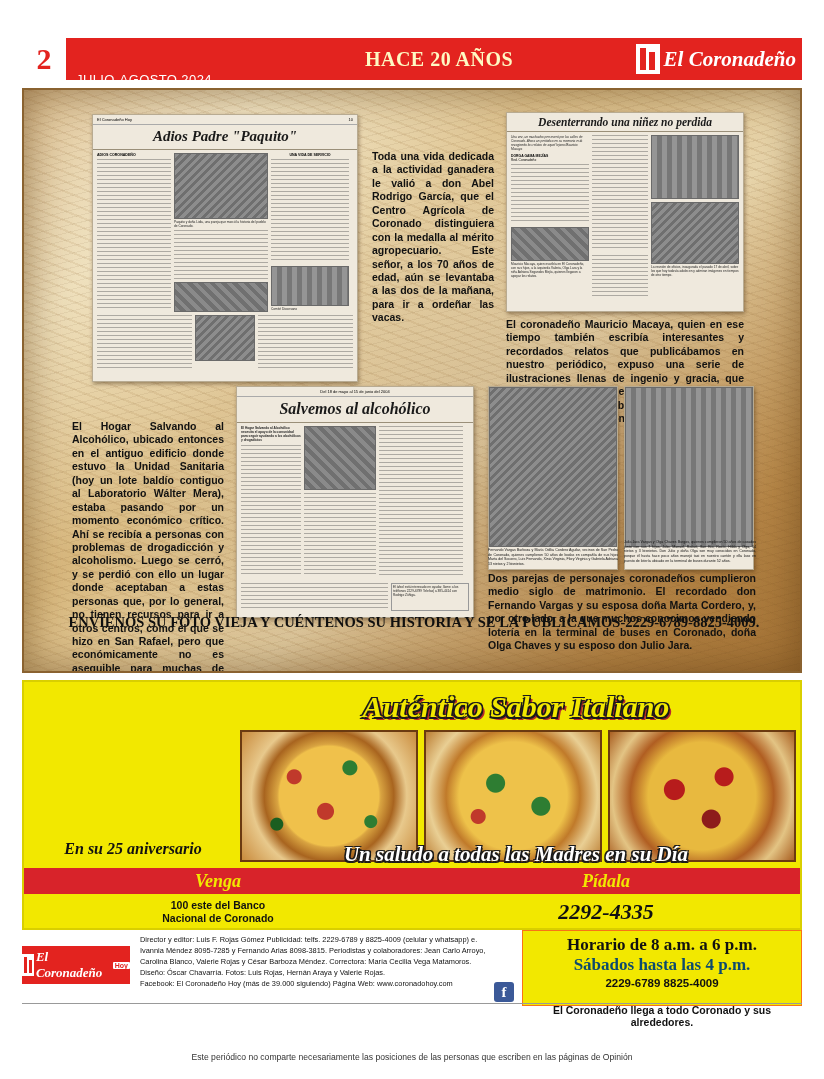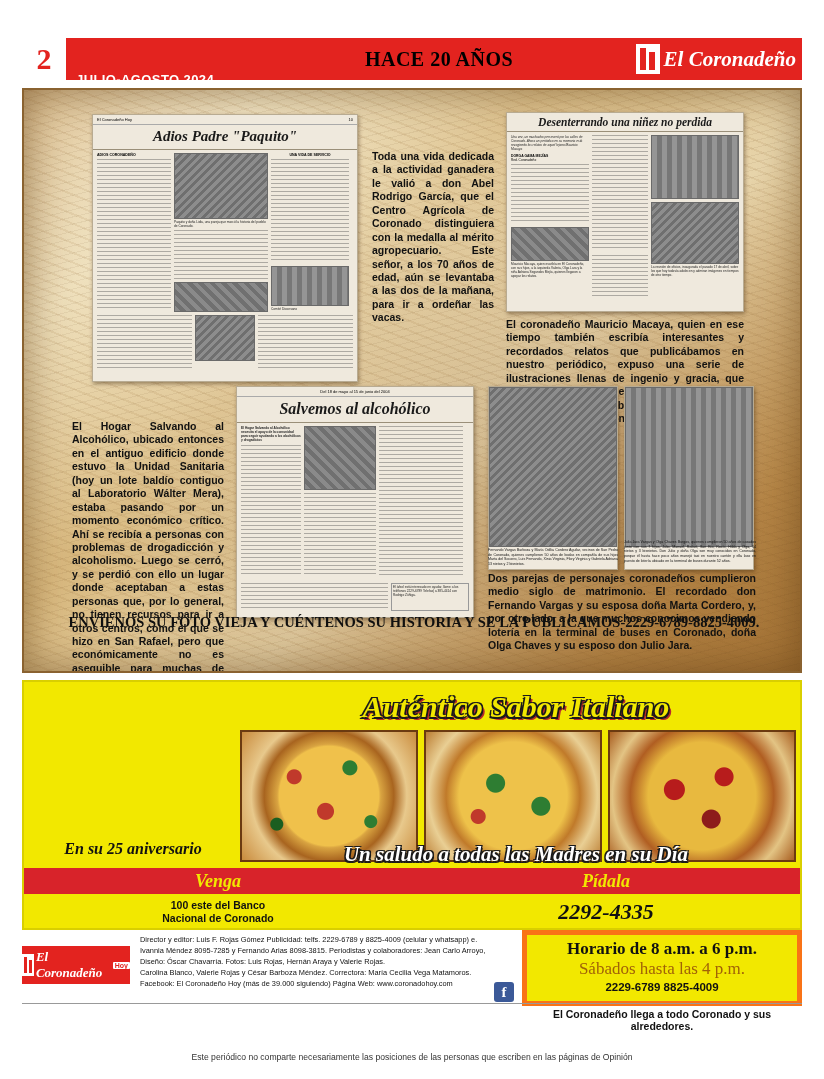--- a/index.html
+++ b/index.html
@@ -17,25 +17,25 @@
   .header {
     position:absolute; left:22px; top:38px; width:780px; height:42px;
     background:#e3231f; display:flex; align-items:stretch;
   }
   .hdr-pagenum {
     width:44px; background:#ffffff; color:#e3231f;
     font-size:30px; font-weight:bold; display:flex; align-items:center; justify-content:center;
     font-family:"Liberation Serif", serif;
   }
   .hdr-date {
-    color:#ffffff; font-size:13px; font-weight:bold; letter-spacing:.4px;
+    color:#ffffff; font-size:13px; font-weight:normal; letter-spacing:.4px;
     display:flex; align-items:center; padding-left:10px; width:210px;margin-top:40px;
   }
   .hdr-title {
-    flex:1; color:#000000; font-size:20px; font-weight:bold; letter-spacing:.5px;
+    flex:1; color:#fef9c3; font-size:20px; font-weight:bold; letter-spacing:.5px;
     display:flex; align-items:center; justify-content:center;
     font-family:"Liberation Serif", serif;
   }
   .hdr-brand {
     width:200px; background:#e3231f; display:flex; align-items:center; justify-content:flex-end;
     padding-right:6px; gap:4px;
   }
   .brand-mark {
     width:24px; height:30px; background:#ffffff; position:relative; flex:0 0 auto;
   }
@@ -217,24 +217,24 @@
     position:absolute; left:118px; top:2px; width:380px;
     font-size:7.4px; line-height:1.5; color:#111;
   }
   .fb{
     position:absolute; left:472px; top:50px; width:20px;height:20px;background:#3b5998;
     color:#fff; font-family:"Liberation Serif",serif; font-weight:bold; font-size:15px;
     text-align:center; line-height:20px; border-radius:3px;
   }
   .hours-box{
     position:absolute; left:500px; top:-2px; width:280px; height:76px;
-    background:#f2e800; border:5px solid #f97316; text-align:center; padding-top:4px;
+    background:#f2e800; border:1px solid #f97316; text-align:center; padding-top:4px;
   }
   .hours-box .h1{ font-family:"Liberation Serif",serif; font-weight:bold; font-size:17px; color:#111; }
-  .hours-box .h2{ font-family:"Liberation Serif",serif; font-weight:normal; font-size:17px; color:#a16207; }
+  .hours-box .h2{ font-family:"Liberation Serif",serif; font-weight:bold; font-size:17px; color:#0c4a6e; }
   .hours-box .h3{ font-weight:bold; font-size:11.5px; color:#111; margin-top:2px; }
   .hours-box .h4{ font-weight:bold; font-size:10.5px; color:#111; margin-top:15px; }
 
   .bottom-note{
     position:absolute; left:22px; top:1008px; width:780px;
     font-size:11px; color:#111; line-height:1.45;
   }
   .bottom-note .mail{ color:#c01a1a; font-weight:bold; font-style:italic; }
   .bottom-rule{ position:absolute; left:22px; top:1003px; width:780px; height:1px; background:#999; }
   .bottom-disc{
@@ -391,22 +391,22 @@
   <div class="footer">
     <div class="foot-logo">
       <span class="bm"></span>
       <span class="bt">El Coronadeño</span>
       <span class="hoy">Hoy</span>
     </div>
 
     <div class="credits">
       <div>Director y editor: Luis F. Rojas Gómez Publicidad: telfs. 2229-6789 y 8825-4009 (celular y whatsapp) e.</div>
       <div>Ivannia Méndez 8095-7285 y Fernando Arias 8098-3815. Periodistas y colaboradores: Jean Carlo Arroyo,</div>
+      <div>Carolina Blanco, Valerie Rojas y César Barboza Méndez. Correctora: María Cecilia Vega Matamoros.</div>
       <div>Diseño: Óscar Chavarría. Fotos: Luis Rojas, Hernán Araya y Valerie Rojas.</div>
-      <div>Carolina Blanco, Valerie Rojas y César Barboza Méndez. Correctora: María Cecilia Vega Matamoros.</div>
       <div>Facebook: El Coronadeño Hoy (más de 39.000 siguiendo) Página Web: www.coronadohoy.com</div>
     </div>
     <div class="fb">f</div>
 
     <div class="hours-box">
       <div class="h1">Horario de 8 a.m. a 6 p.m.</div>
       <div class="h2">Sábados hasta las 4 p.m.</div>
       <div class="h3">2229-6789   8825-4009</div>
       <div class="h4">El Coronadeño llega a todo Coronado y sus alrededores.</div>
     </div>

